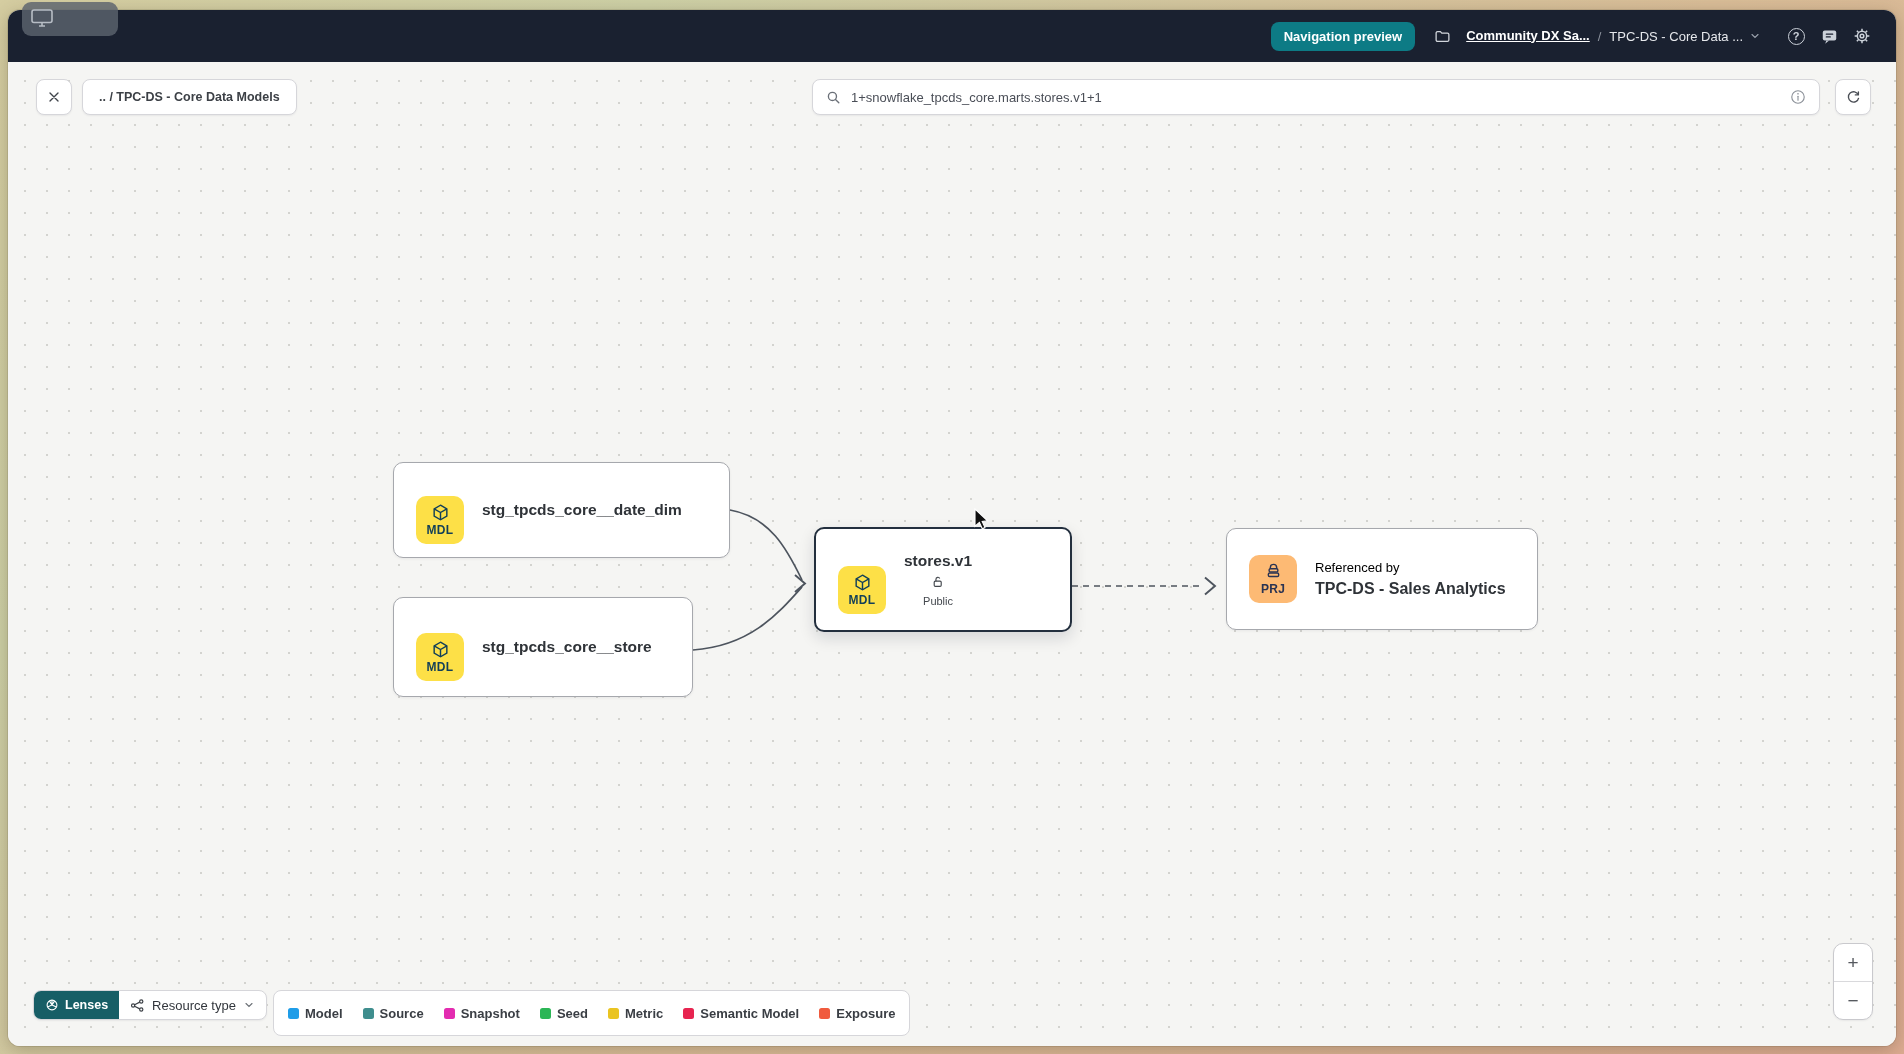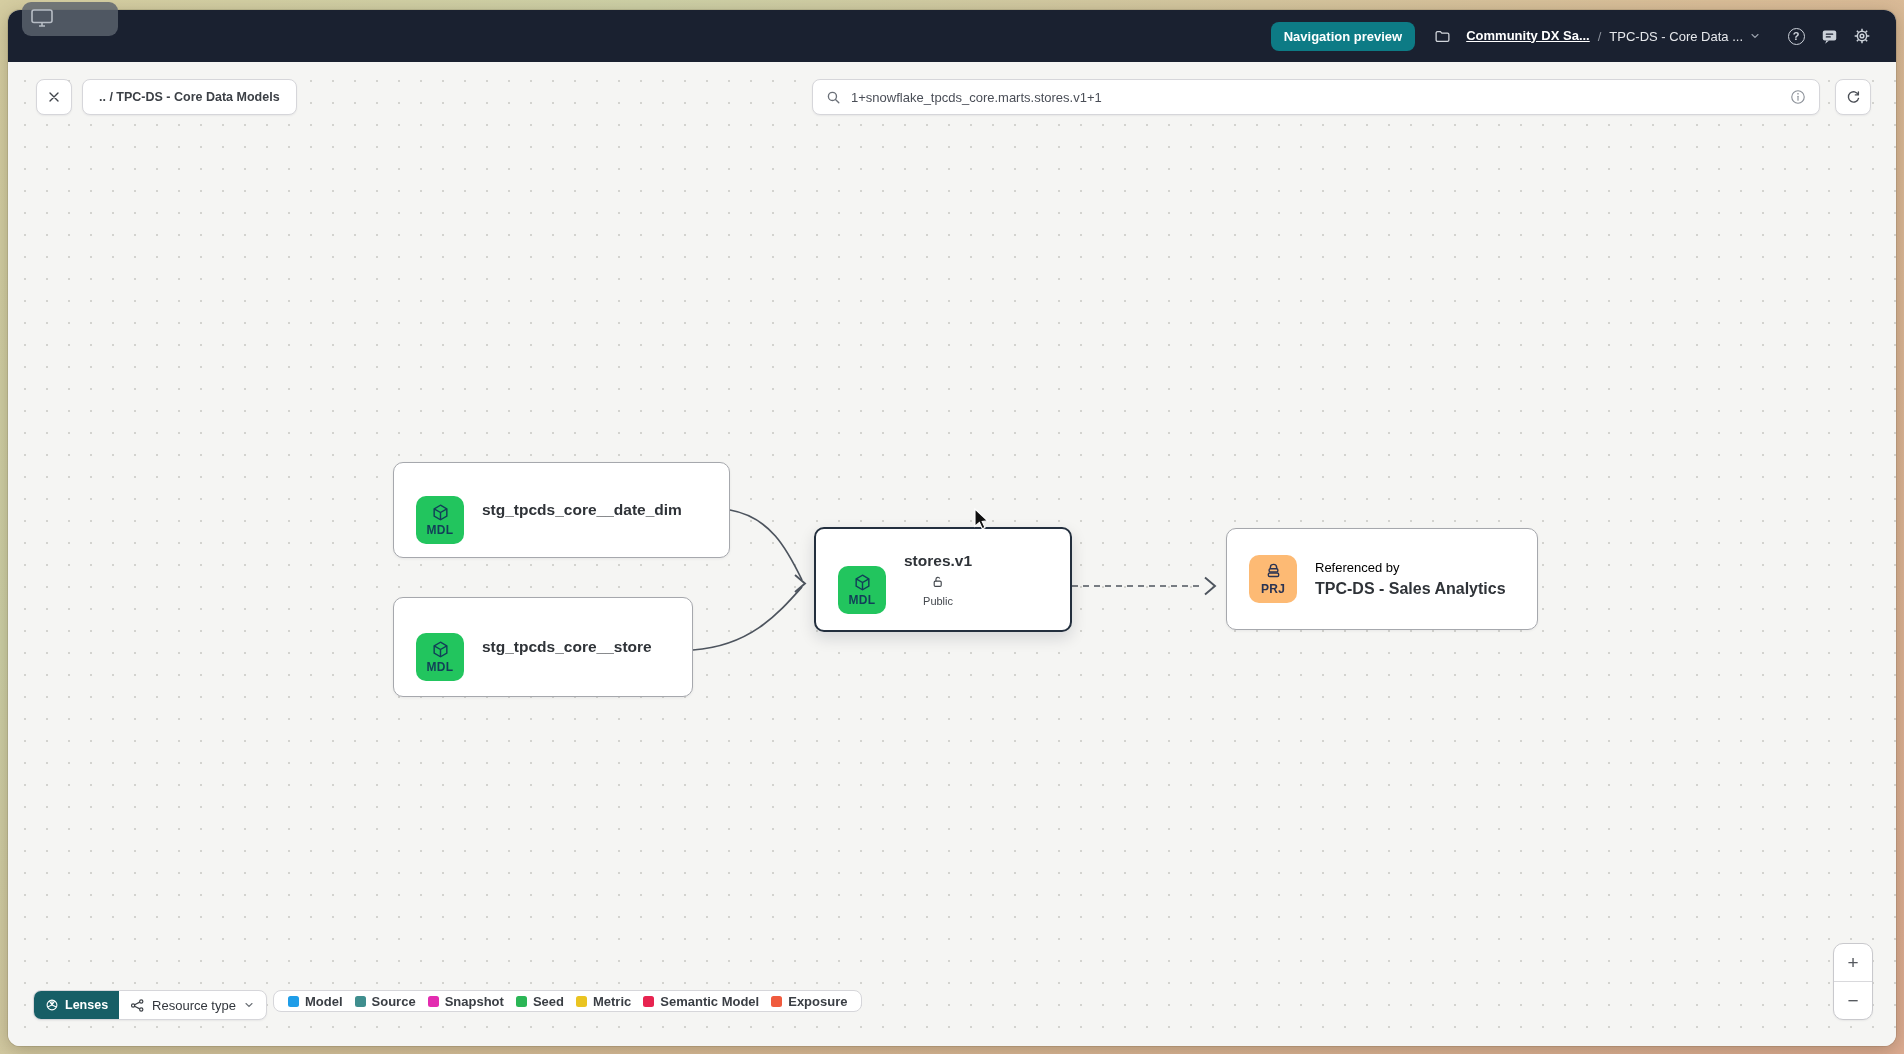--- a/index.html
+++ b/index.html
@@ -53,40 +53,40 @@
     color:#4a4e57; font-family:"Liberation Sans", sans-serif; }
 
   
   .node { position:absolute; background:#fff; border:1px solid #a6a8ad; border-radius:10px;
     display:flex; align-items:center; gap:18px; padding:0 22px; z-index:2; cursor:pointer;
     box-shadow:0 1px 3px rgba(16,24,40,.06); }
   .node.selected { border:2px solid #232f3e; box-shadow:0 6px 16px rgba(16,24,40,.14); }
   .res-badge { width:48px; height:48px; border-radius:10px; display:flex; flex-direction:column;
     align-items:center; justify-content:center; gap:1px; flex:none; }
   .res-badge span { font-size:12px; font-weight:700; letter-spacing:.3px; }
-  .badge-mdl { background:#22c55e; color:#123f58;margin-top:20px; }
+  .badge-mdl { background:#fde047; color:#123f58;margin-top:20px; }
   .badge-mdl svg { stroke:#123f58; }
   .badge-prj { background:#fdba74; color:#2a3352; }
   .badge-prj svg { stroke:#2a3352; }
   .node-label { font-size:15.5px; font-weight:600; color:#2f3338; white-space:nowrap; }
   .node-col { display:flex; flex-direction:column; gap:5px; }
   .access-row { display:flex; align-items:center; gap:6px; font-size:11px; color:#44484e;flex-direction:column; }
   .kicker { font-size:13px; color:#000000; }
   .node-title-lg { font-size:16px; font-weight:600; color:#2f3338; white-space:nowrap; }
 
   
   .lens-group { position:absolute; left:25px; top:980px; height:30px; display:flex; z-index:5;
     border:1px solid #d6d6da; border-radius:8px; background:#fff; overflow:hidden;
     box-shadow:0 1px 2px rgba(16,24,40,.06); }
   .lens-seg { display:flex; align-items:center; gap:6px; padding:0 11px; color:#fff;
     font-size:12.5px; font-weight:600; cursor:pointer; }
   .rtype-seg { display:flex; align-items:center; gap:7px; padding:0 11px; font-size:13px;
     color:#32363c; cursor:pointer; }
-  .legend { position:absolute; left:265px; top:980px; height:22px; background:#fff;
-    border:1px solid #d6d6da; border-radius:8px; display:flex; align-items:center; gap:12px;
+  .legend { position:absolute; left:265px; top:980px; height:46px; background:#fff;
+    border:1px solid #d6d6da; border-radius:8px; display:flex; align-items:center; gap:20px;
     padding:0 14px; z-index:5; }
   .legend-item { display:flex; align-items:center; gap:6px; font-size:13px; font-weight:600; color:#3a3e44; }
   .swatch { width:11px; height:11px; border-radius:2.5px; }
 
   
   .zoom-ctl { position:absolute; left:1825px; top:933px; width:40px; height:77px; background:#fff;
     border:1px solid #c9c9cd; border-radius:10px; display:flex; flex-direction:column; z-index:5;
     box-shadow:0 1px 2px rgba(16,24,40,.06); }
   .zoom-btn { flex:1; display:flex; align-items:center; justify-content:center; font-size:19px;
     color:#56595f; cursor:pointer; }

